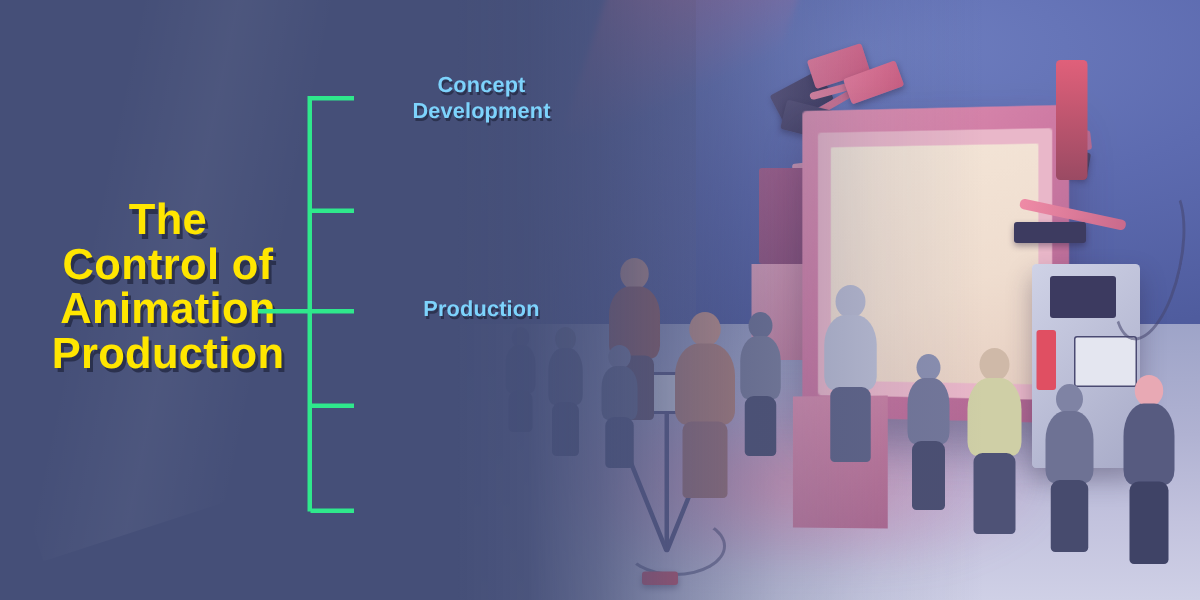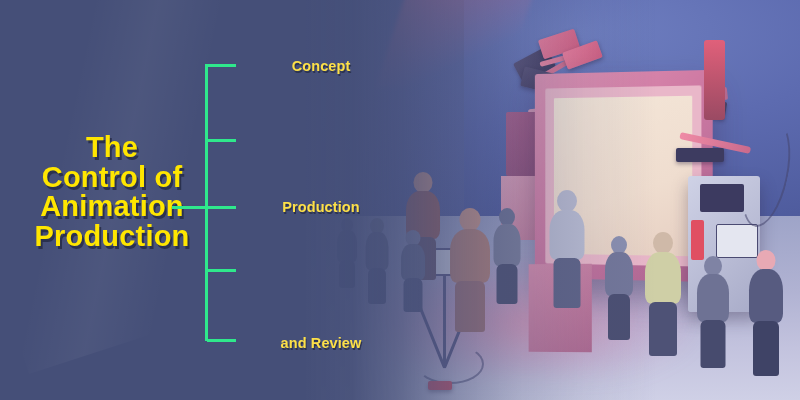--- a/index.html
+++ b/index.html
@@ -139,21 +139,21 @@
 
   
   .timeline{position:absolute;left:205px;top:64px;width:3px;height:277px;background:#2fe88c;}
 
   .tick{position:absolute;height:3px;background:#2fe88c;}
   .tick.right{left:207px;width:29px;}
   .tick.cross{left:172px;width:64px;}
 
   .stage-label{
     position:absolute;
-    color:#fde047;
+    color:#7dd3fc;
     font-weight:bold;
     font-size:14.5px;
     line-height:1.14;
     letter-spacing:.1px;
     text-align:center;
     text-shadow:1px 2px 0 rgba(38,44,70,.8);
     transform:translateY(-50%);
   }
   .stage-label span{display:block;white-space:nowrap;}
 </style>
@@ -281,25 +281,25 @@
   <div class="timeline"></div>
 
   <div class="tick right" style="top:64px;"></div>
   <div class="tick right" style="top:139px;"></div>
   <div class="tick cross" style="top:206px;"></div>
   <div class="tick right" style="top:269px;"></div>
   <div class="tick right" style="top:339px;"></div>
 
   <div class="stage-label" style="left:258px;width:126px;top:66px;">
     <span>Concept</span>
+    <span>Development</span>
   </div>
 
 
   <div class="stage-label" style="left:258px;width:126px;top:207px;">
     <span>Production</span>
   </div>
 
 
   <div class="stage-label" style="left:258px;width:126px;top:343px;">
-    <span>and Review</span>
   </div>
 
 </div>
 
 </body></html>

